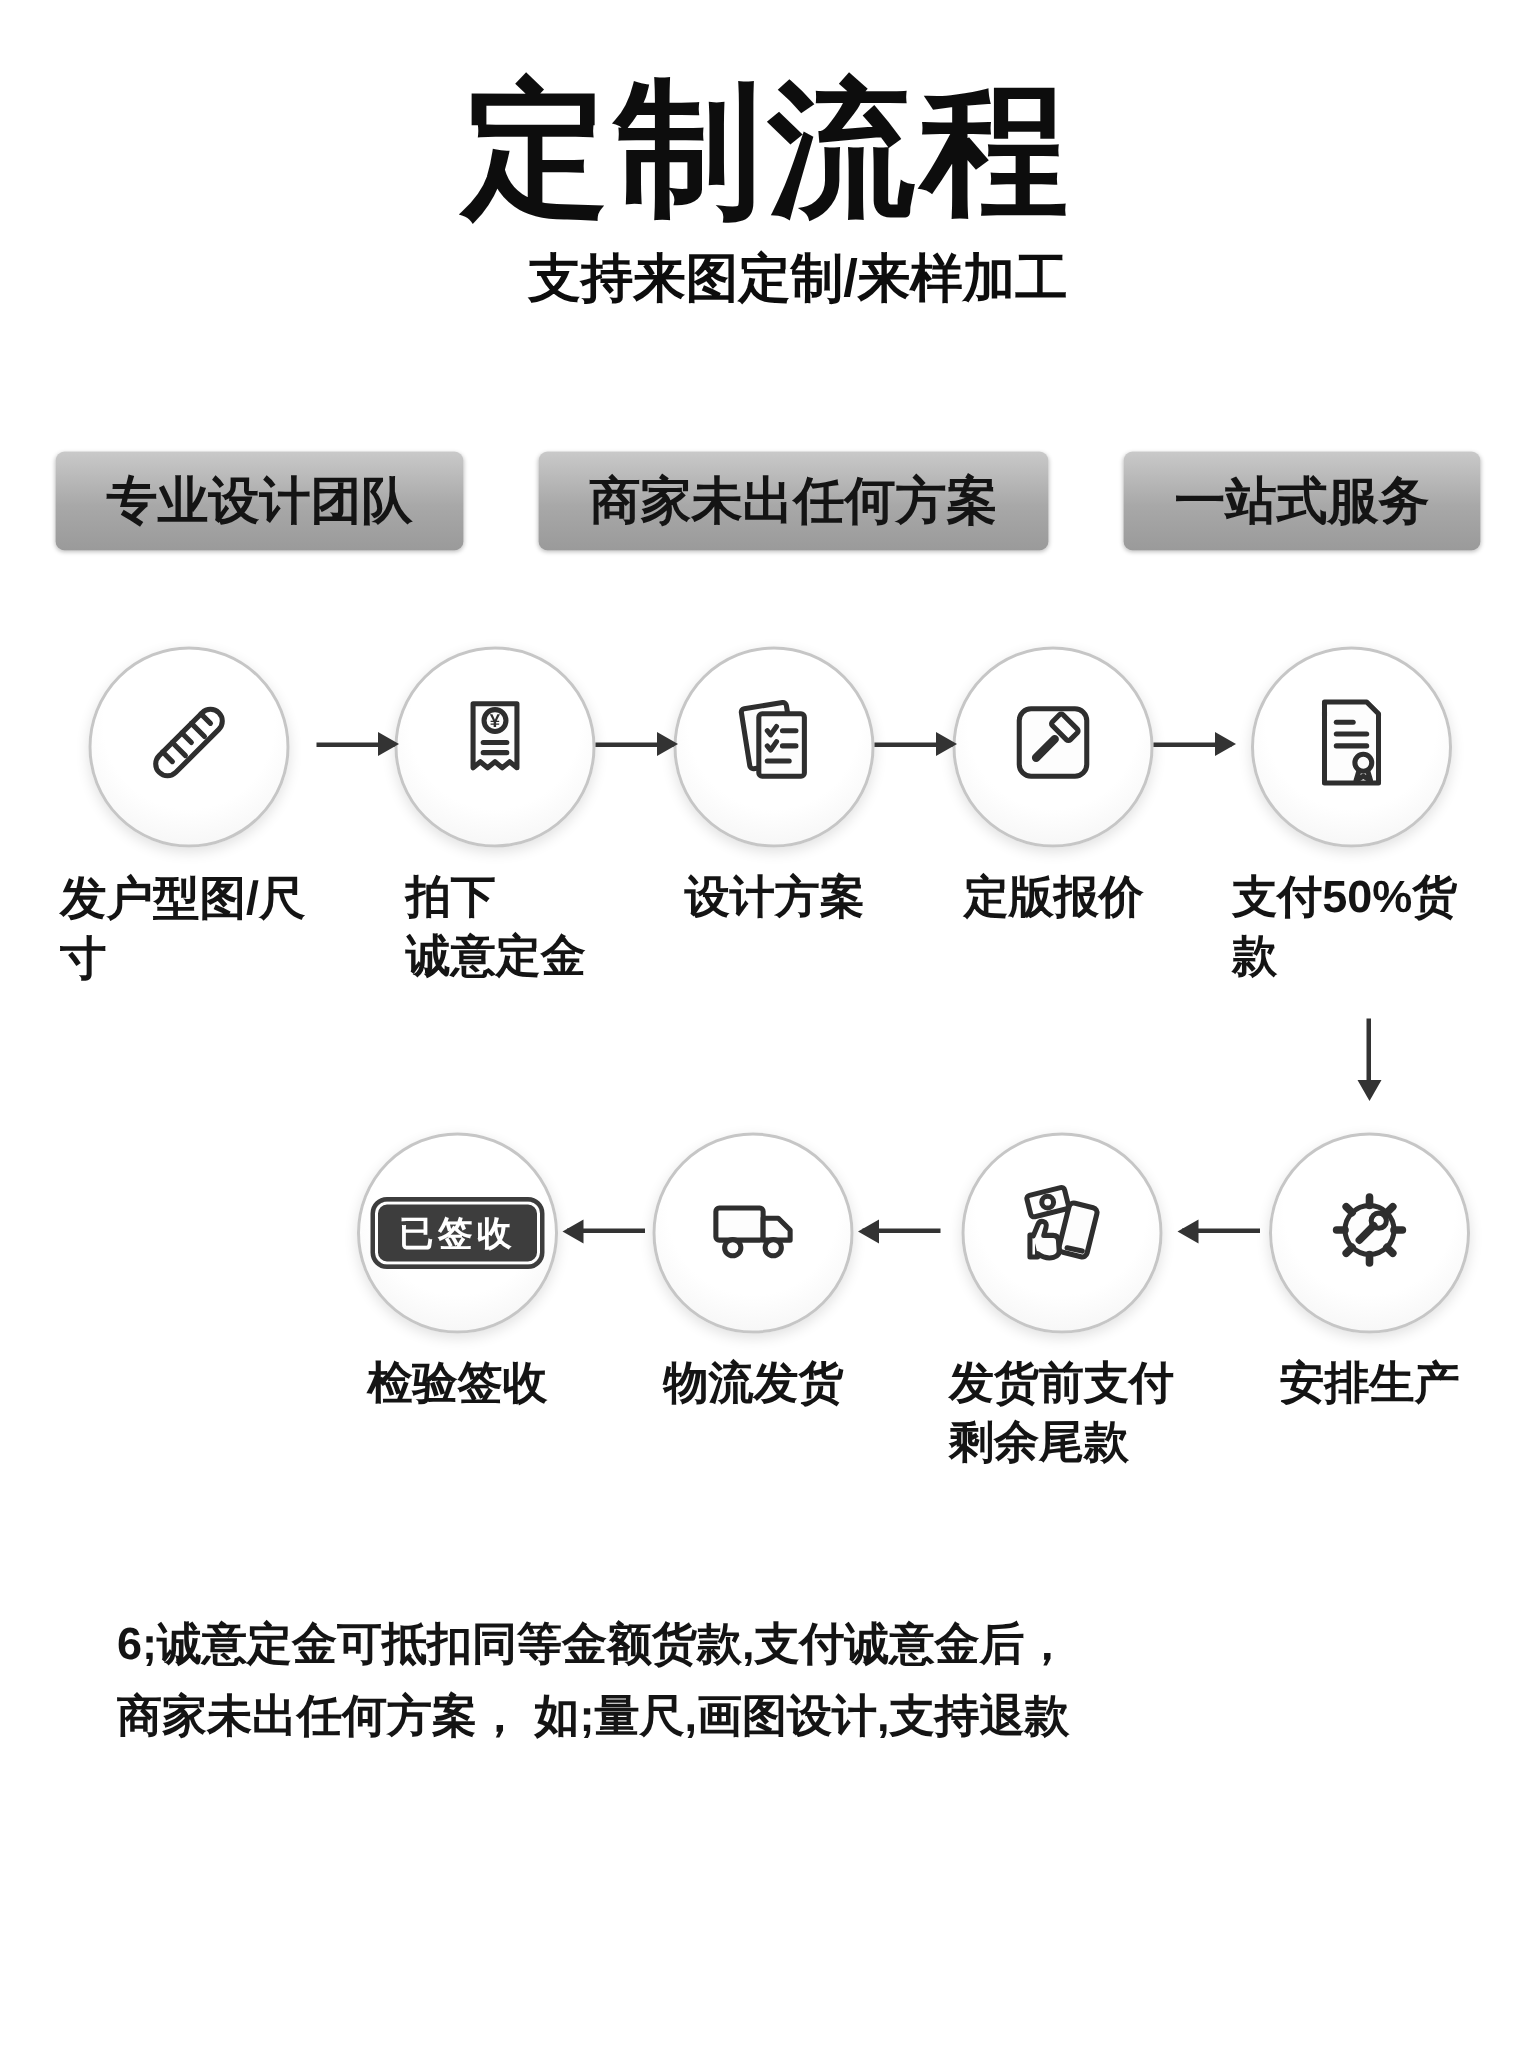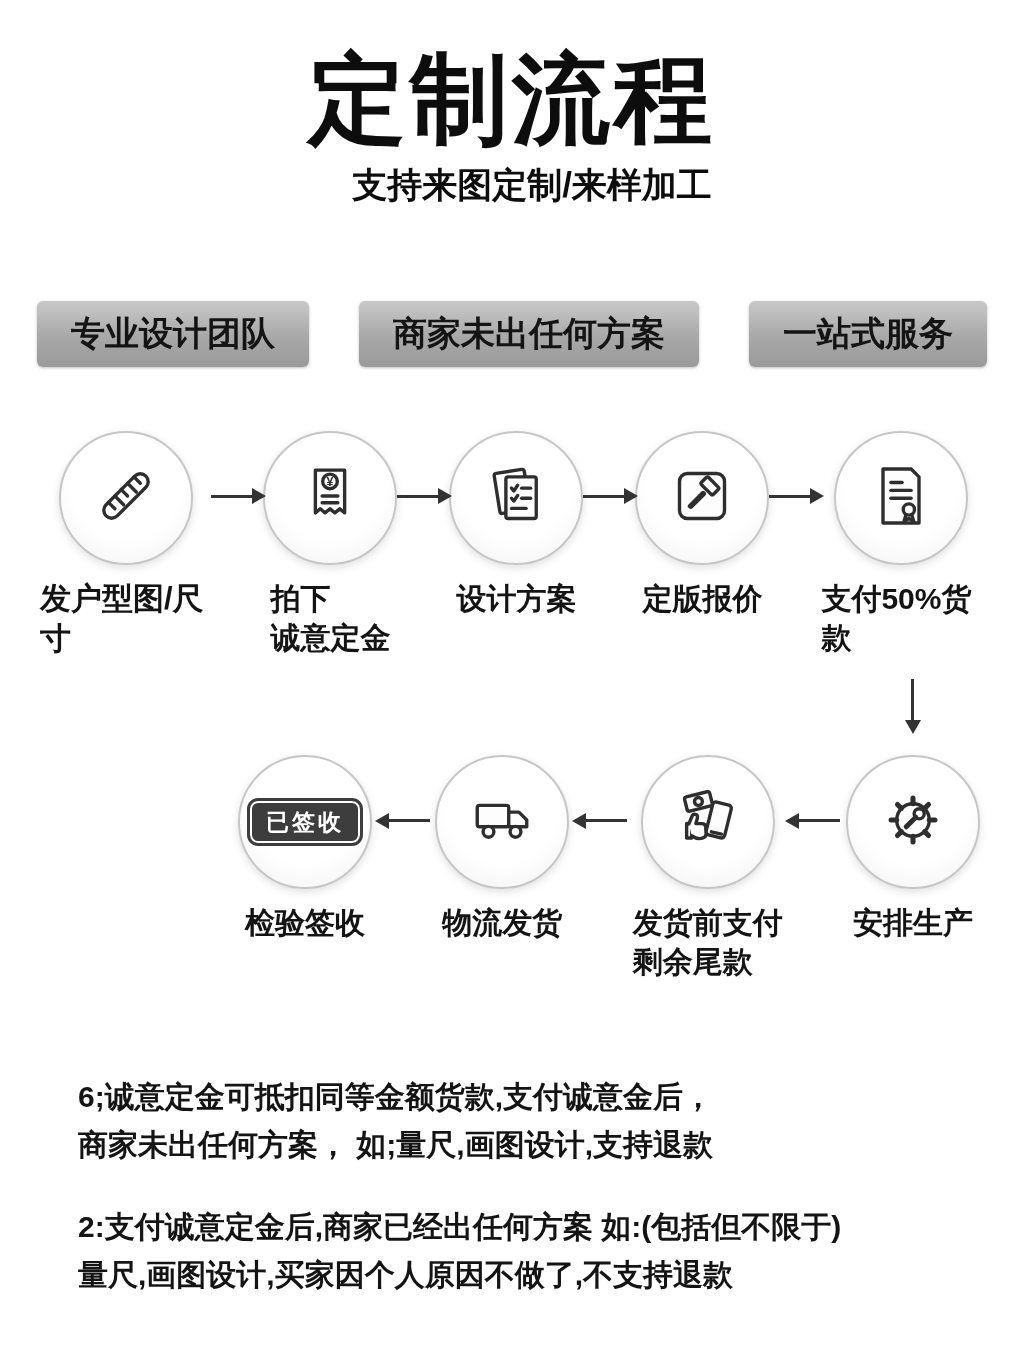--- a/index.html
+++ b/index.html
@@ -249,17 +249,15 @@
         </span>
       </div>
       <div class="step-label">安排生产</div>
     </div>
 
   </div>
 
   <div class="notes">
     <div class="note">6;诚意定金可抵扣同等金额货款,支付诚意金后，
 商家未出任何方案， 如;量尺,画图设计,支持退款</div>
-    <div class="note">2:支付诚意定金后,商家已经出任何方案 如:(包括但不限于)
-量尺,画图设计,买家因个人原因不做了,不支持退款</div>
   </div>
 
 </div>
 
 </body></html>

